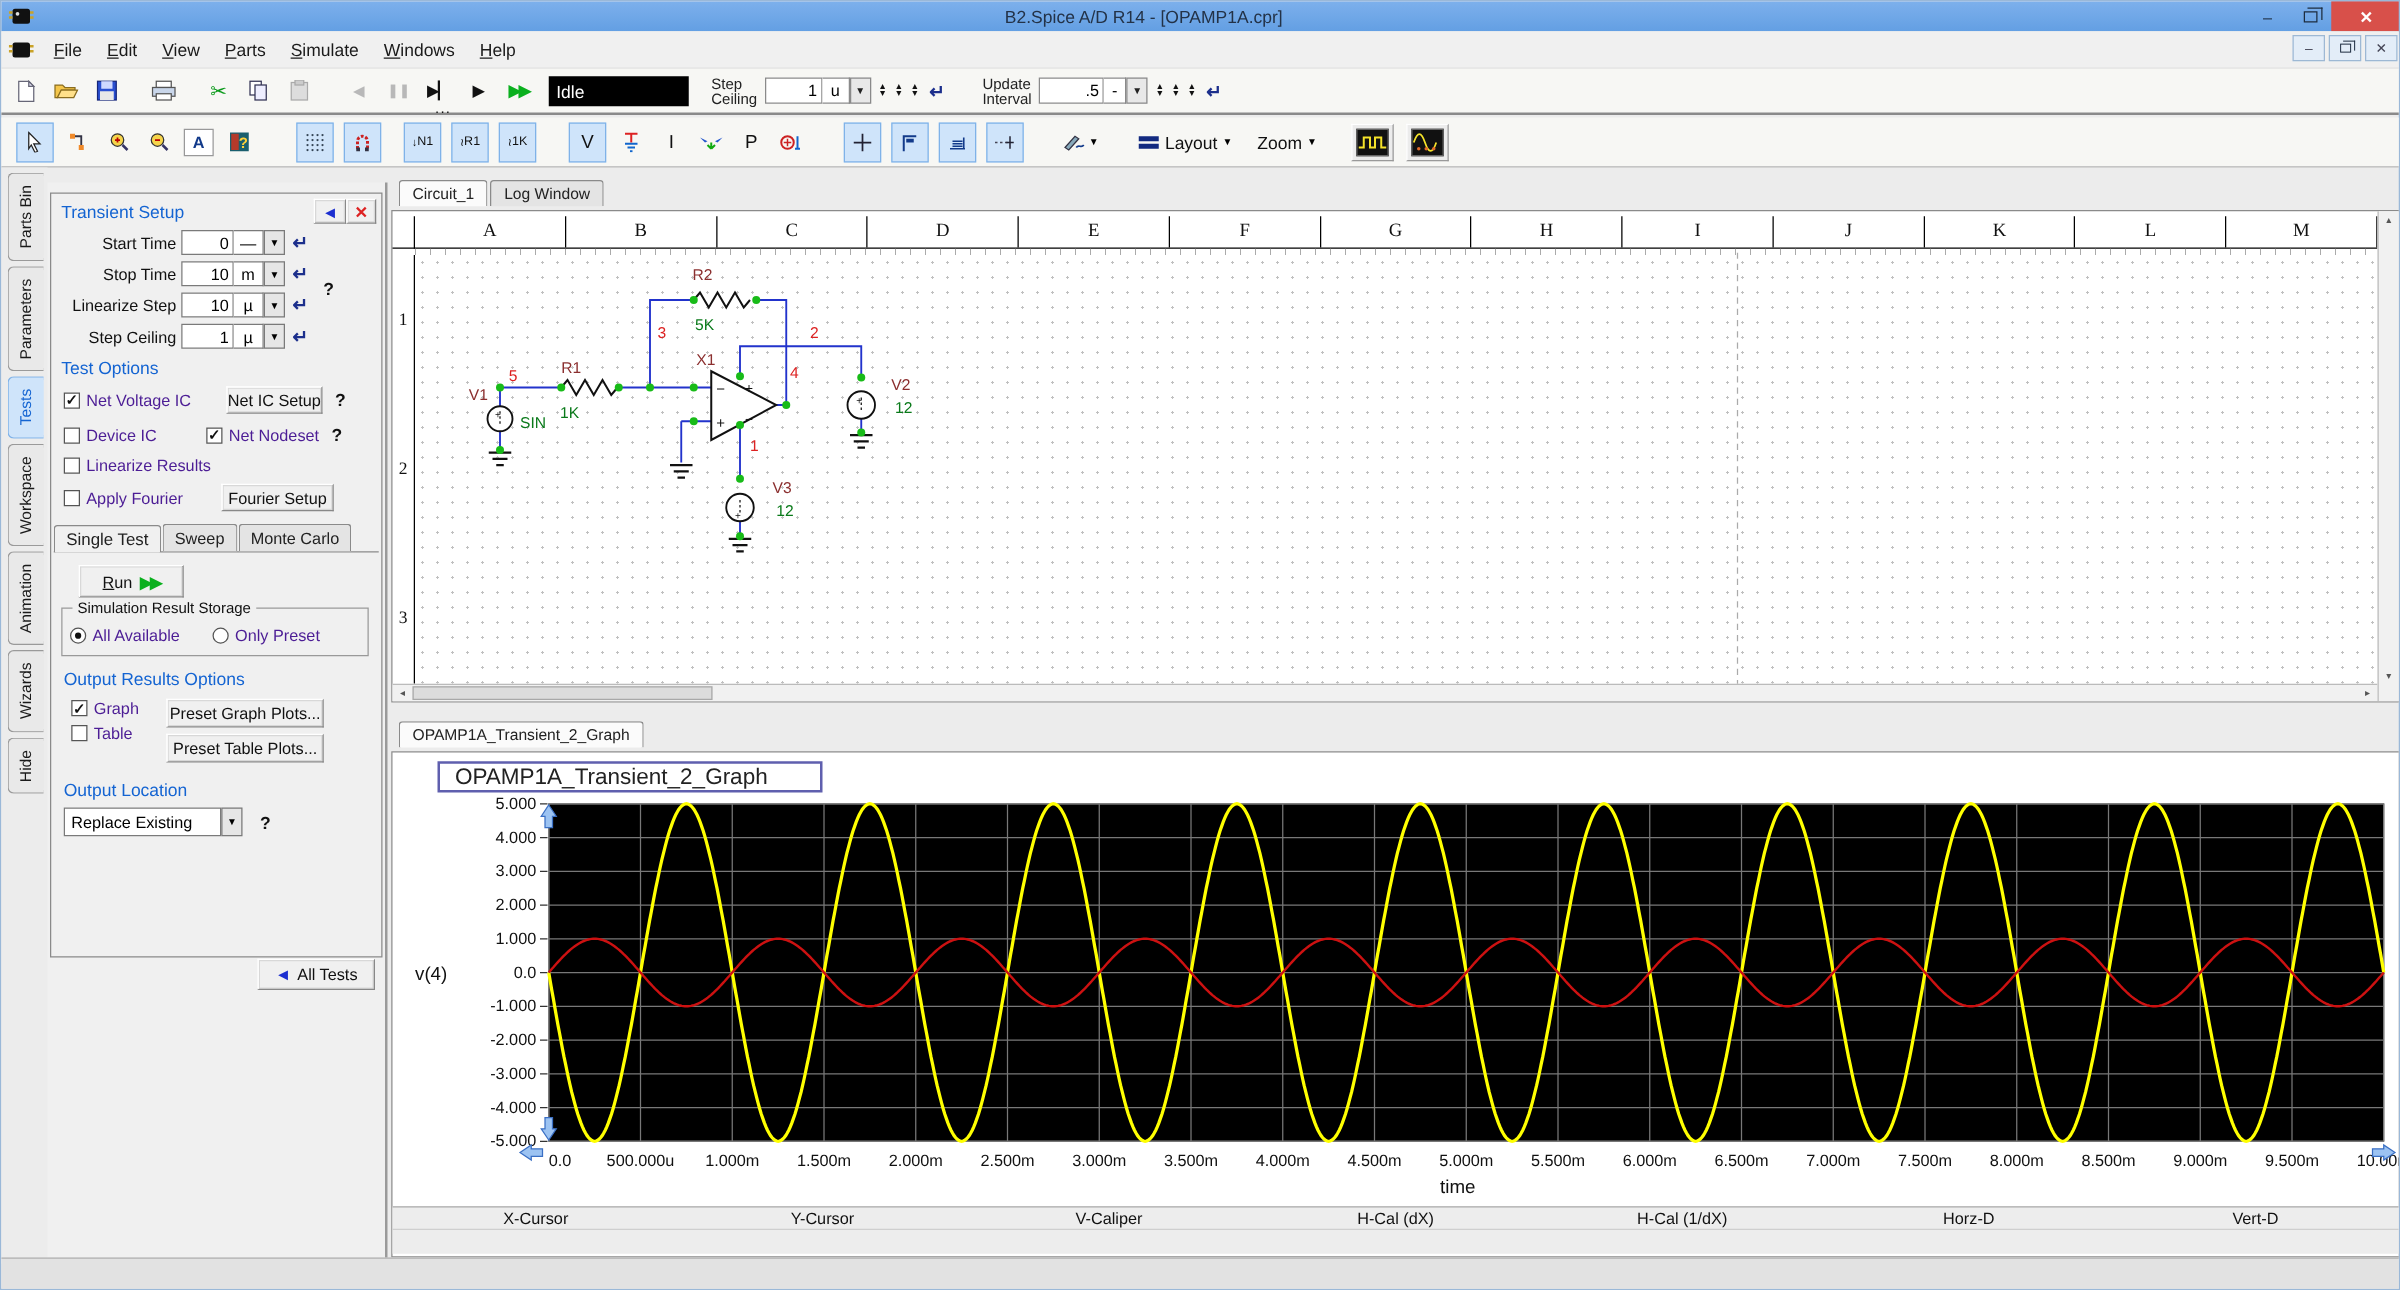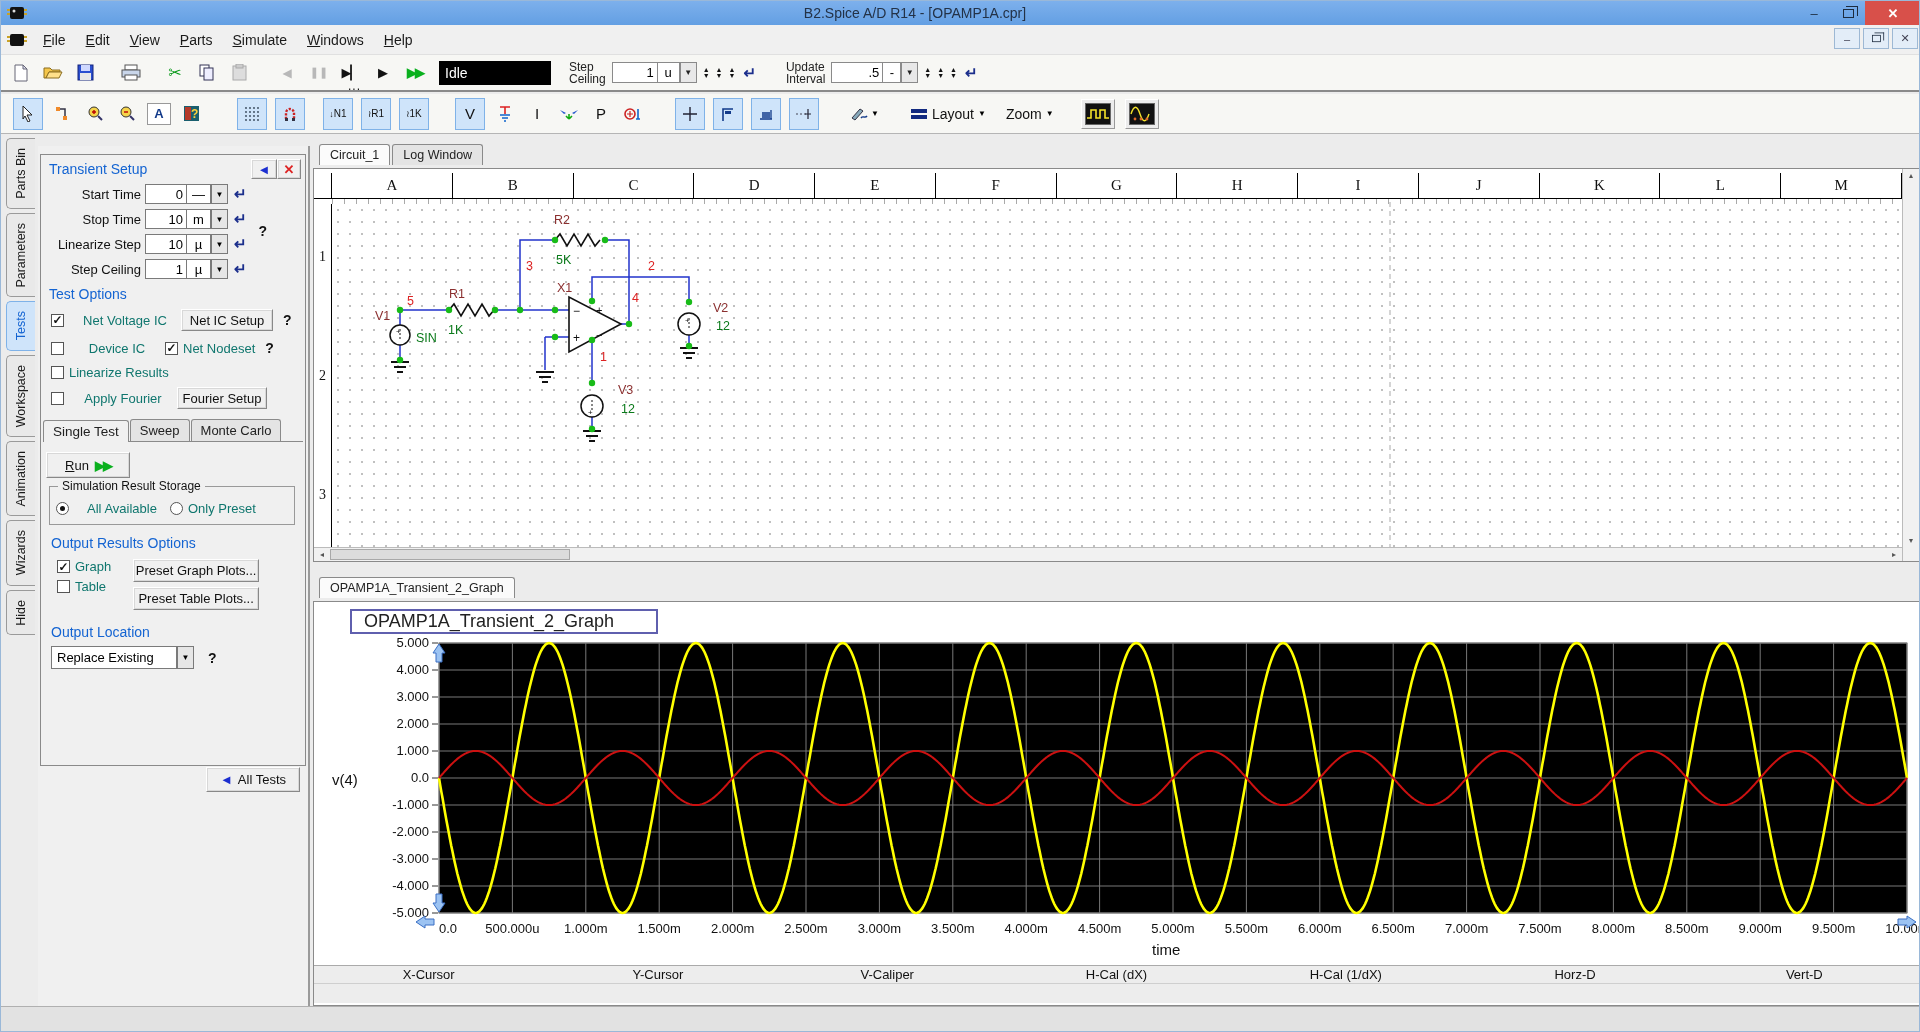--- a/index.html
+++ b/index.html
@@ -44,21 +44,21 @@
   .leftpanel{left:37px;top:145px;width:272px;height:877px;background:#f0f0f0;border-right:2px solid #9a9a9a;}
   .panelbox{position:absolute;left:2px;top:8px;width:266px;height:612px;border:1px solid #8a8a8a;background:#f0f0f0;}
   .ph-blue{color:#1464d2;font-size:14px;}
   .prow{display:flex;align-items:center;margin-top:5px;}
   .plabel{width:100px;text-align:right;font-size:13px;color:#111;}
   .pinput{width:42px;height:20px;background:#fff;border:1px solid #7a7a7a;font-size:13px;text-align:right;padding-right:3px;margin-left:4px;}
   .punit{width:24px;height:20px;background:#fff;border:1px solid #7a7a7a;border-left:none;font-size:13px;display:flex;align-items:center;justify-content:center;}
   .pdd{width:17px;height:20px;background:#e6e6e6;border:1px solid #7a7a7a;font-size:8px;display:flex;align-items:center;justify-content:center;}
   .q{font-size:14px;font-weight:bold;color:#111;}
   .cb{width:13px;height:13px;border:1px solid #555;background:#fff;display:inline-flex;align-items:center;justify-content:center;font-size:12px;font-weight:bold;color:#111;line-height:10px;}
-  .cklabel{font-size:13px;color:#0f766e;margin-left:5px;text-align:center;}
+  .cklabel{font-size:13px;color:#4c1d95;margin-left:5px;}
   .gbtn{background:#f0f0f0;border:1px solid #888;border-top-color:#fff;border-left-color:#fff;box-shadow:0 0 0 1px #d8d8d8 inset;font-size:13px;color:#111;display:inline-flex;align-items:center;justify-content:center;}
   .ptabs{display:flex;margin:10px 0 0 2px;}
   .ptab{border:1px solid #8a8a8a;border-bottom:none;background:#e4e4e4;font-size:13px;padding:3px 9px;border-radius:3px 3px 0 0;margin-right:1px;color:#222;}
   .ptab.active{background:#f0f0f0;position:relative;top:1px;font-size:13.5px;}
   .radio{width:13px;height:13px;border-radius:50%;border:1px solid #555;background:#fff;display:inline-block;position:relative;}
   .radio.on:after{content:"";position:absolute;left:3px;top:3px;width:5px;height:5px;border-radius:50%;background:#111;}
   .groupbox{border:1px solid #999;margin:8px 8px 0 6px;position:relative;padding:12px 6px 8px 6px;}
   .grouplegend{position:absolute;top:-8px;left:8px;background:#f0f0f0;font-size:12px;padding:0 4px;color:#111;}
   .blue-arrow{color:#1c2fd0;font-size:13px;}
   
@@ -429,21 +429,21 @@
         <div class="punit">µ</div>
         <div class="pdd">▼</div>
         <div class="enter-ic">↵</div>
       </div>
 
       <div class="ph-blue" style="margin:7px 0 0 8px">Test Options</div>
 
       <div class="prow" style="margin:7px 0 0 10px">
         <span class="cb">✓</span>
         <span class="cklabel" style="width:112px">Net Voltage IC</span>
-        <div class="gbtn" style="width:92px;height:22px">Net IC Setup</div>
+        <div class="gbtn" style="width:77px;height:22px">Net IC Setup</div>
         <div class="q" style="margin-left:10px">?</div>
       </div>
       <div class="prow" style="margin:9px 0 0 10px">
         <span class="cb"></span>
         <span class="cklabel" style="width:96px">Device IC</span>
         <span class="cb">✓</span>
         <span class="cklabel">Net Nodeset</span>
         <div class="q" style="margin-left:10px">?</div>
       </div>
       <div class="prow" style="margin:9px 0 0 10px">
@@ -455,21 +455,21 @@
         <span class="cklabel" style="width:108px">Apply Fourier</span>
         <div class="gbtn" style="width:90px;height:22px">Fourier Setup</div>
       </div>
 
       <div class="ptabs">
         <div class="ptab active">Single Test</div>
         <div class="ptab">Sweep</div>
         <div class="ptab">Monte Carlo</div>
       </div>
       <div style="border-top:1px solid #8a8a8a;margin:0 2px 0 2px;padding-top:10px;">
-        <div class="gbtn" style="width:84px;height:26px;margin-left:3px">
+        <div class="gbtn" style="width:84px;height:26px;margin-left:20px">
             <span class="u1"><u>R</u>un</span>
             <span class="icon-ff" style="margin-left:6px">▶▶</span>
           </div>
         <div class="groupbox">
           <div class="grouplegend">Simulation Result Storage</div>
           <div style="display:flex;align-items:center;margin-top:2px;">
             <span class="radio on"></span>
             <span class="cklabel" style="width:96px">All Available</span>
             <span class="radio"></span>
             <span class="cklabel">Only Preset</span>

